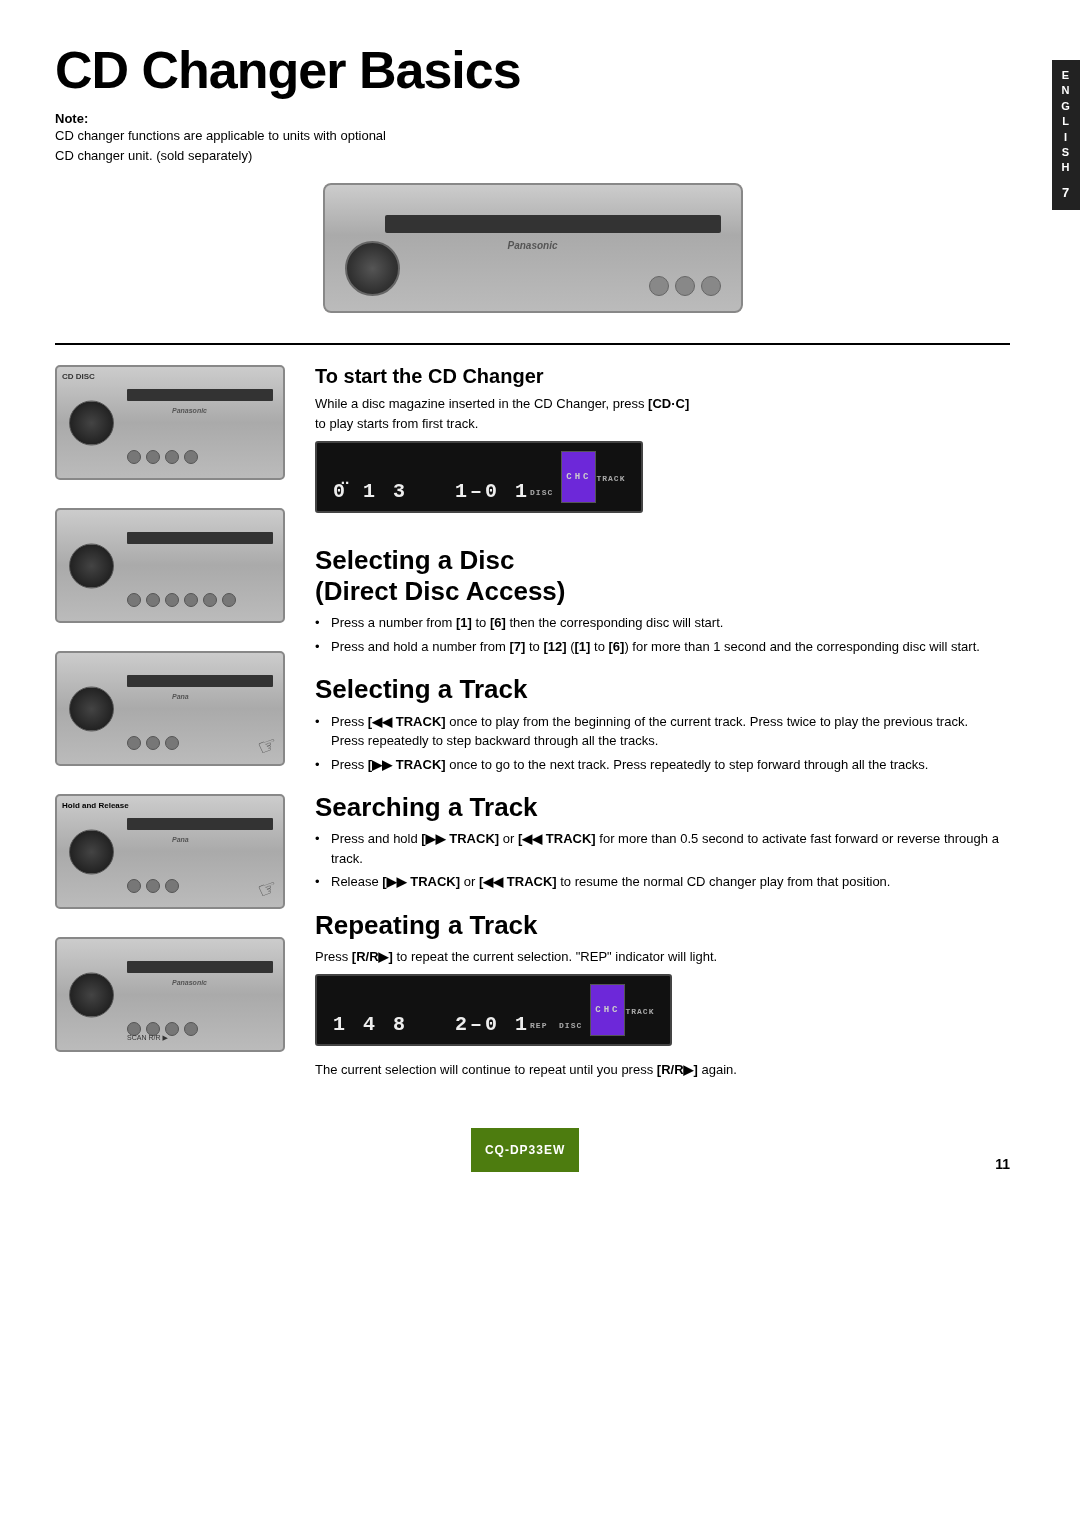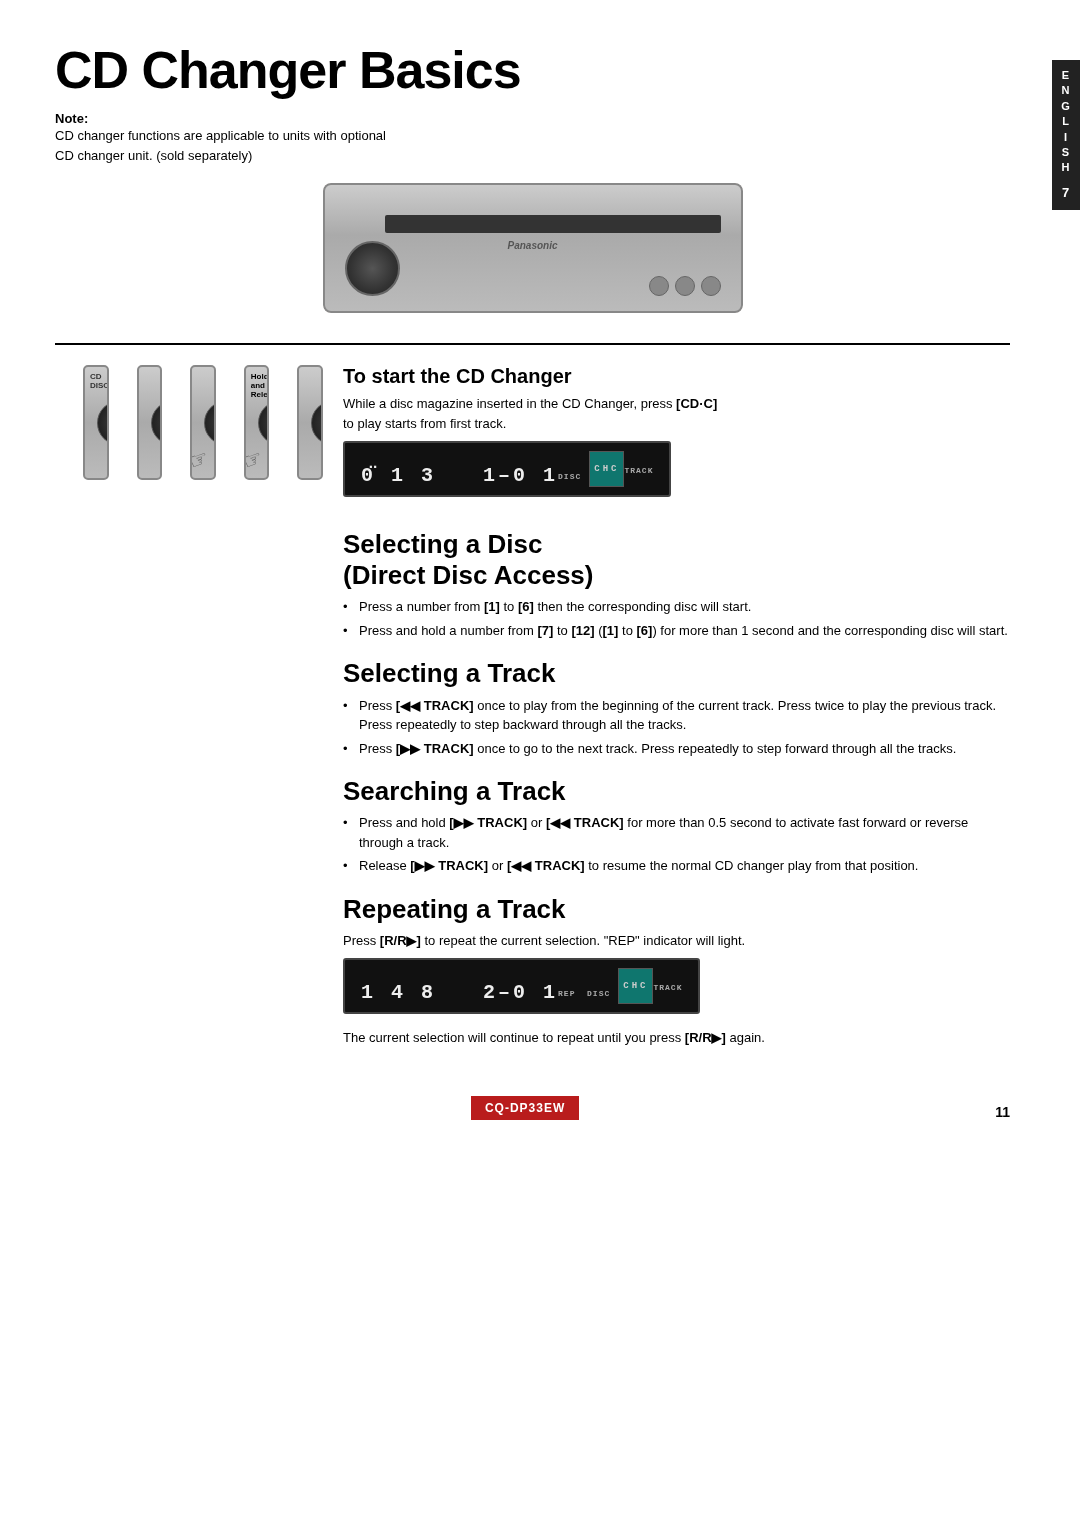--- a/index.html
+++ b/index.html
@@ -133,22 +133,22 @@
     
     .content-area {
       display: flex;
       gap: 20px;
     }
 
     .left-col {
       width: 240px;
       flex-shrink: 0;
       display: flex;
+      flex-direction: column;
       gap: 28px;
-      margin-left: 28px;
     }
 
     .right-col {
       flex: 1;
     }
 
     
     .device-thumb {
       width: 230px;
       height: 115px;
@@ -284,24 +284,24 @@
       color: #aaa;
       display: block;
       text-align: center;
       margin-top: 2px;
     }
     .lcd-group {
       display: flex;
       align-items: center;
     }
     .lcd-chc {
-      background: #0f766e;
+      background: #6d28d9;
       color: #ccc;
       font-size: 9px;
-      padding: 12px 4px;
+      padding: 20px 4px;
       border: 1px solid #555;
     }
 
     
     .bullet-list {
       list-style: none;
       padding: 0;
       margin-bottom: 6px;
     }
     .bullet-list li {
@@ -320,25 +320,25 @@
 
     
     .page-footer {
       display: flex;
       justify-content: space-between;
       align-items: flex-end;
       margin-top: 30px;
       padding-top: 10px;
     }
     .model-badge {
-      background: #b91c1c;
+      background: #4d7c0f;
       color: #fff;
       font-size: 12px;
       font-weight: bold;
-      padding: 5px 14px;
+      padding: 15px 14px;
       letter-spacing: 1px;
     }
     .page-number {
       font-size: 14px;
       font-weight: bold;
     }
   </style>
 </head>
 <body>
 

